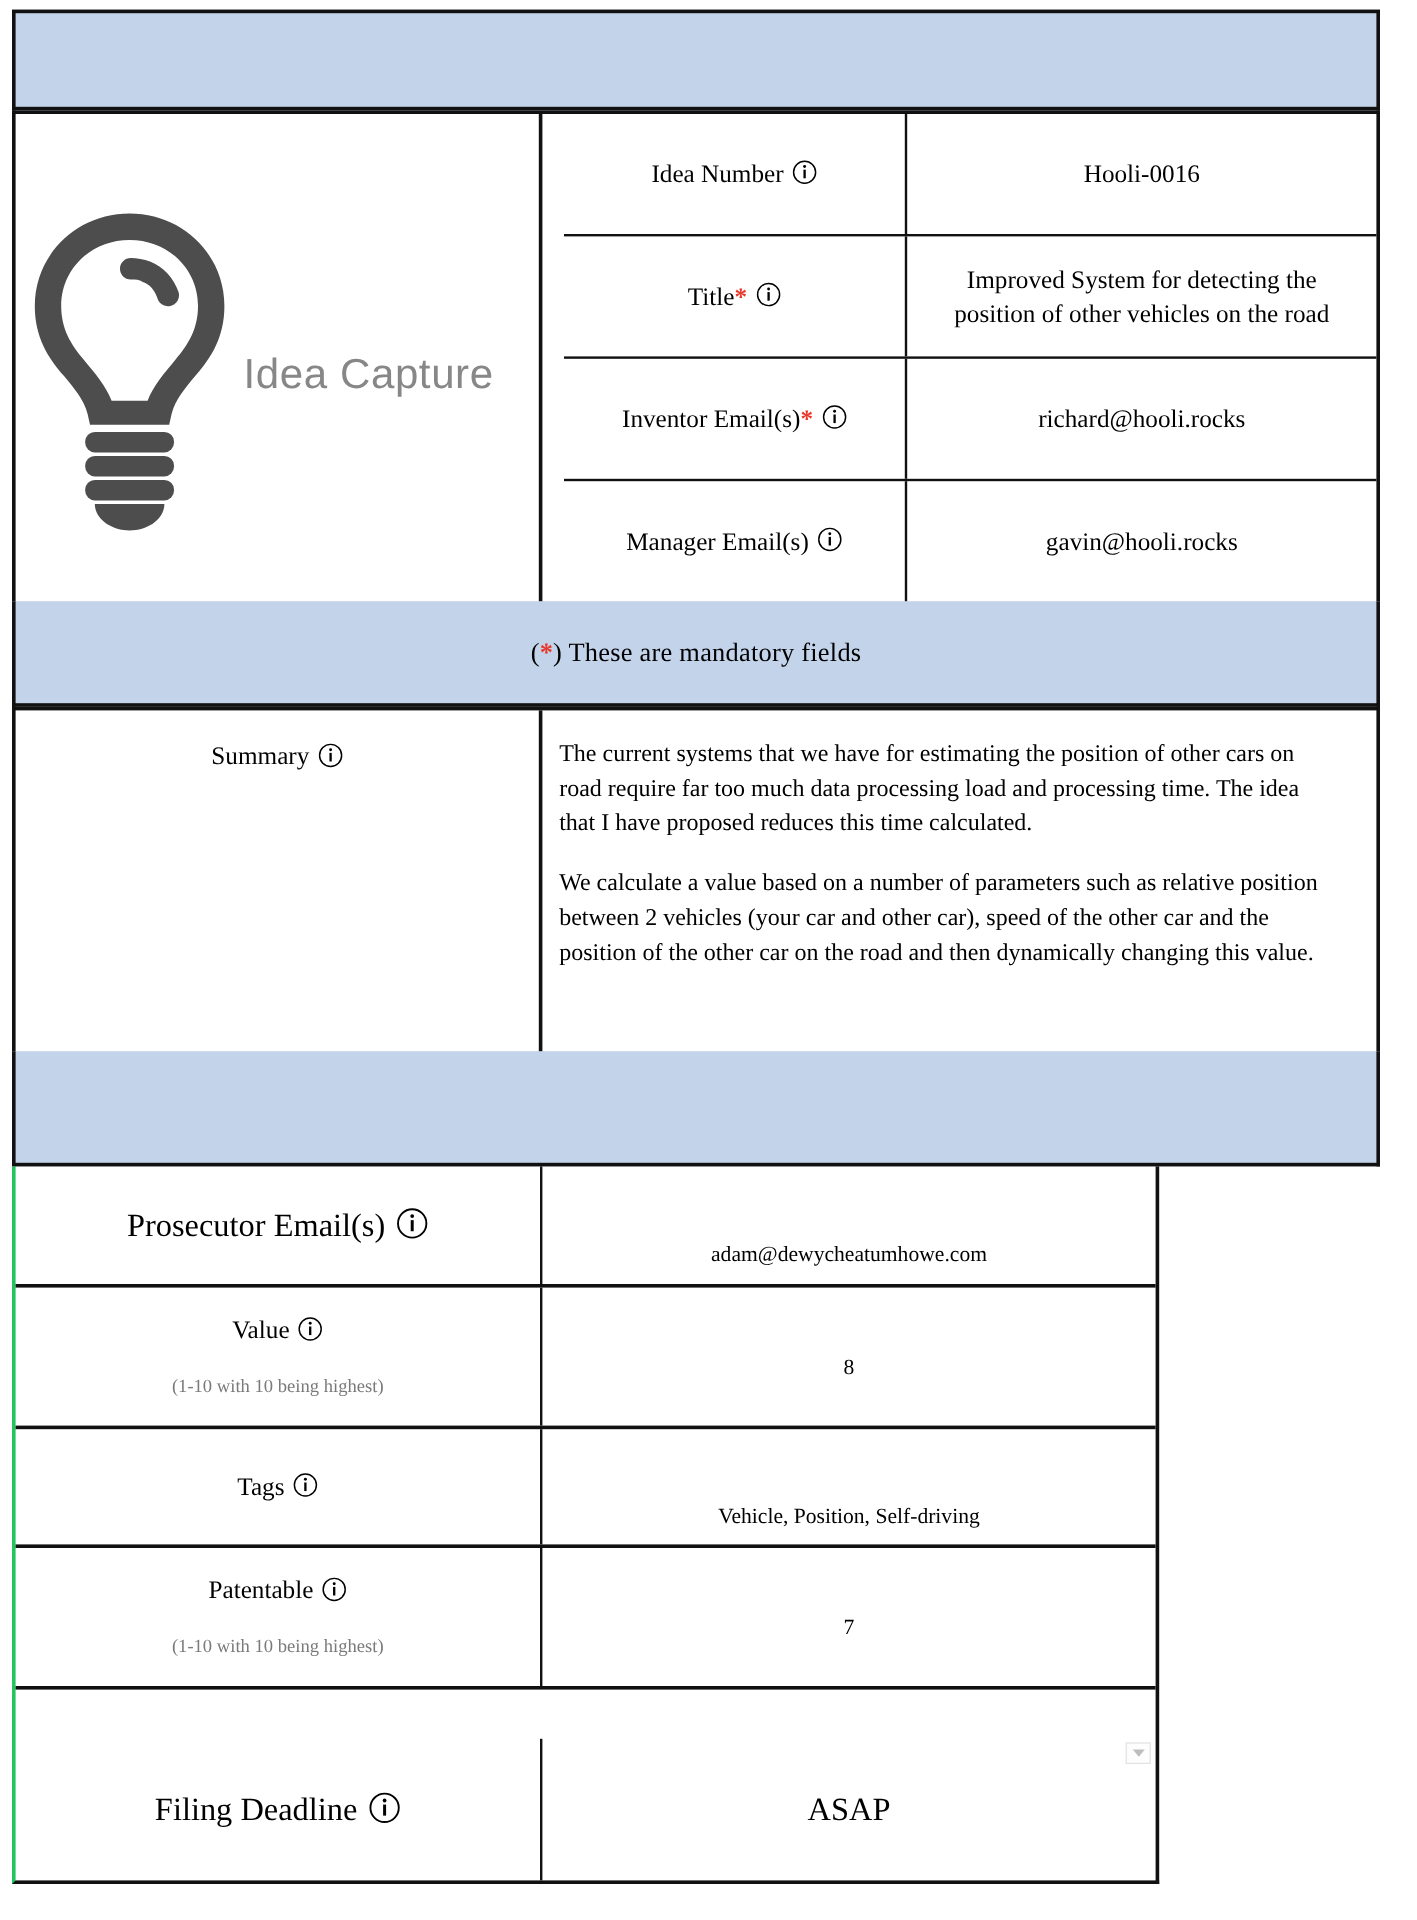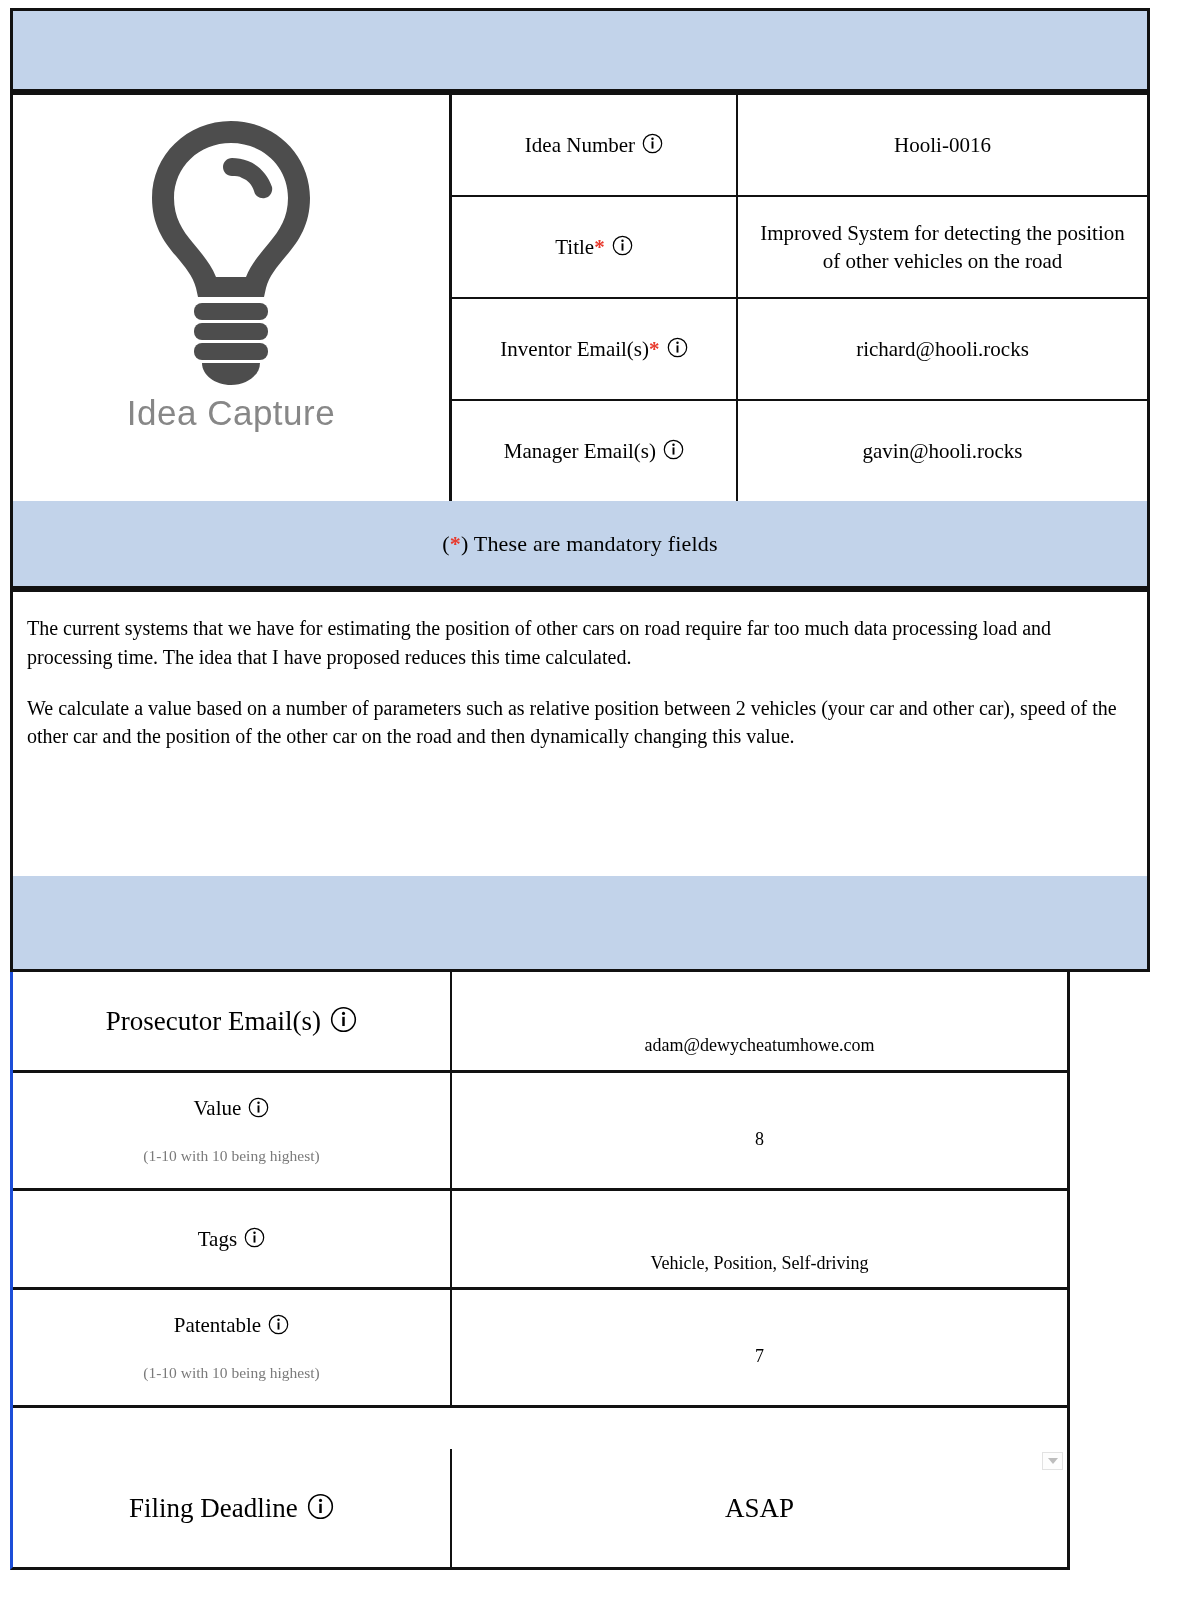--- a/index.html
+++ b/index.html
@@ -51,39 +51,40 @@
     box-sizing: border-box;
     border-left: 3px solid #111;
     border-right: 3px solid #111;
     border-top: 3px solid #111;
   }
   .logo-cell {
     width: 439px;
     box-sizing: border-box;
     border-right: 3px solid #111;
     display: flex;
-    flex-direction: column;
+    flex-direction: row;
     align-items: center;
     justify-content: flex-start;
     padding-top: 22px;
   }
   .bulb { width: 190px; height: 270px; }
   .logo-label {
     font-family: "Liberation Sans", "DejaVu Sans", sans-serif;
     font-size: 35px;
     color: #878787;
     letter-spacing: .5px;
     margin-top: 6px;
   }
 
   .field-col { flex: 1; display: flex; flex-direction: column; }
   .field-row {
     display: flex;
     border-bottom: 2px solid #111;
     min-height: 100px;
+    margin-left: 18px;
   }
   .field-row:last-child { border-bottom: none; }
   .field-label {
     width: 286px;
     box-sizing: border-box;
     border-right: 2px solid #111;
     display: flex;
     align-items: center;
     justify-content: center;
     text-align: center;
@@ -124,23 +125,23 @@
     flex: 1;
     padding: 22px 30px 10px 14px;
     font-size: 20px;
     line-height: 1.44;
   }
   .summary-body p { margin: 0 0 22px 0; }
   .summary-body p:last-child { margin-bottom: 0; }
 
   
   .lower {
-    width: 1060px;
-    box-sizing: border-box;
-    border-left: 3px solid #1d4ed8;
+    width: 956px;
+    box-sizing: border-box;
+    border-left: 3px solid #22c55e;
     border-right: 3px solid #111;
     border-bottom: 3px solid #111;
   }
   .lrow {
     display: flex;
     border-bottom: 3px solid #111;
     position: relative;
   }
   .lrow:last-child { border-bottom: none; }
   .lcell-label {
@@ -287,20 +288,27 @@
       </div>
 
     </div>
   </div>
 
   <div class="bluebar mandatory">
     <span class="mand-text"><span>(</span><span class="star">*</span><span>) These are mandatory fields</span></span>
   </div>
 
   <div class="summary">
+    <div class="summary-label">
+      <span><span>Summary</span><span class="info"><svg viewBox="0 0 24 24">
+              <circle cx="12" cy="12" r="10.5" fill="none" stroke="#000" stroke-width="1.4"></circle>
+              <circle cx="12" cy="6.6" r="1.4" fill="#000"></circle>
+              <rect x="10.9" y="9.6" width="2.2" height="8.2" fill="#000"></rect>
+            </svg></span></span>
+    </div>
     <div class="summary-body">
       <p>The current systems that we have for estimating the position of other cars on road require far too much data processing load and processing time. The idea that I have proposed reduces this time calculated.</p>
       <p>We calculate a value based on a number of parameters such as relative position between 2 vehicles (your car and other car), speed of the other car and the position of the other car on the road and then dynamically changing this value.</p>
     </div>
   </div>
 
   <div class="bluebar spacer">
     <span></span>
   </div>
 

